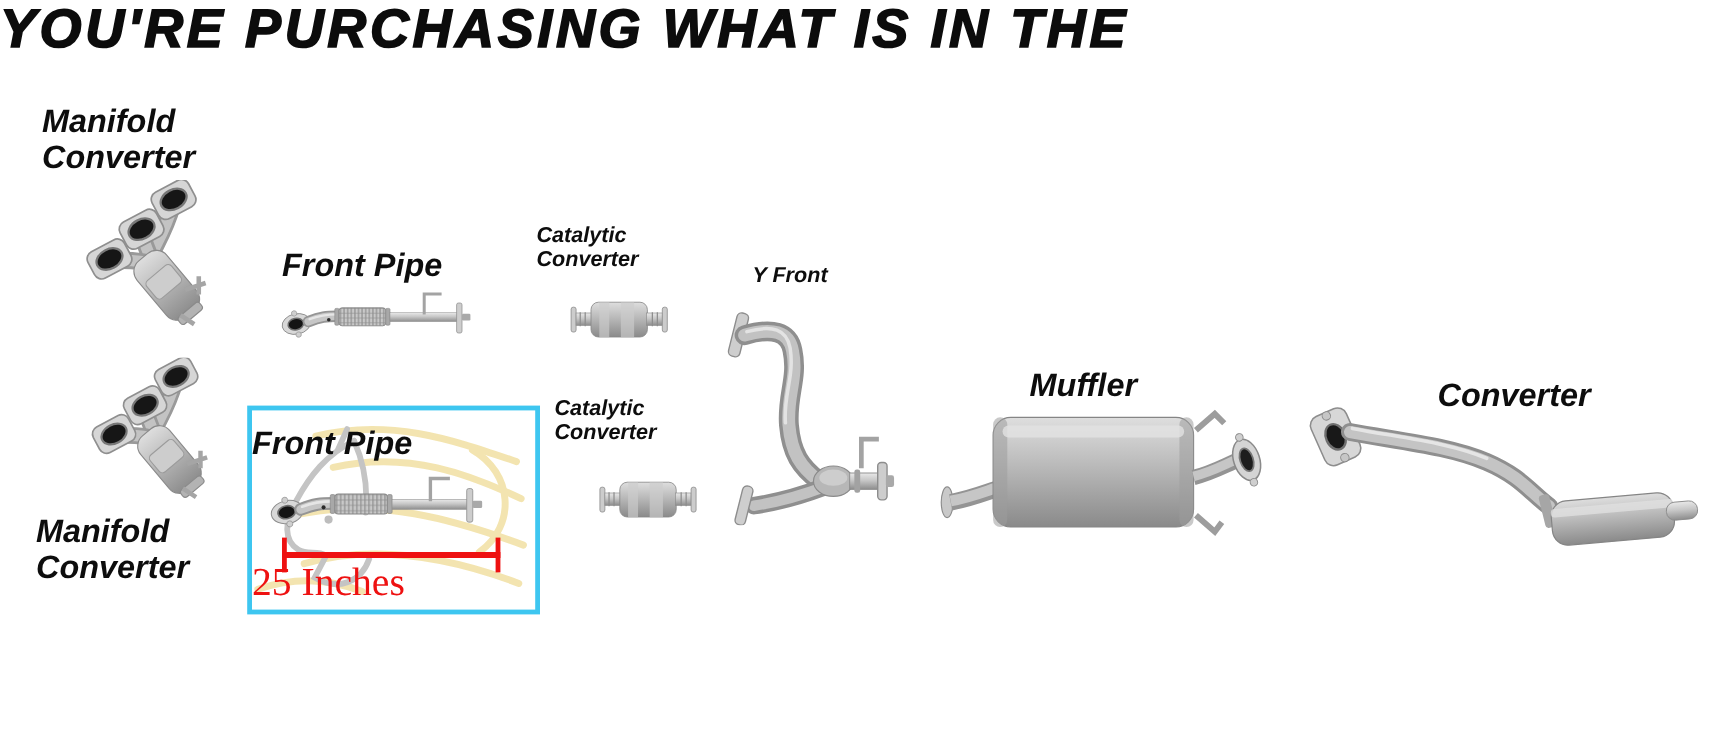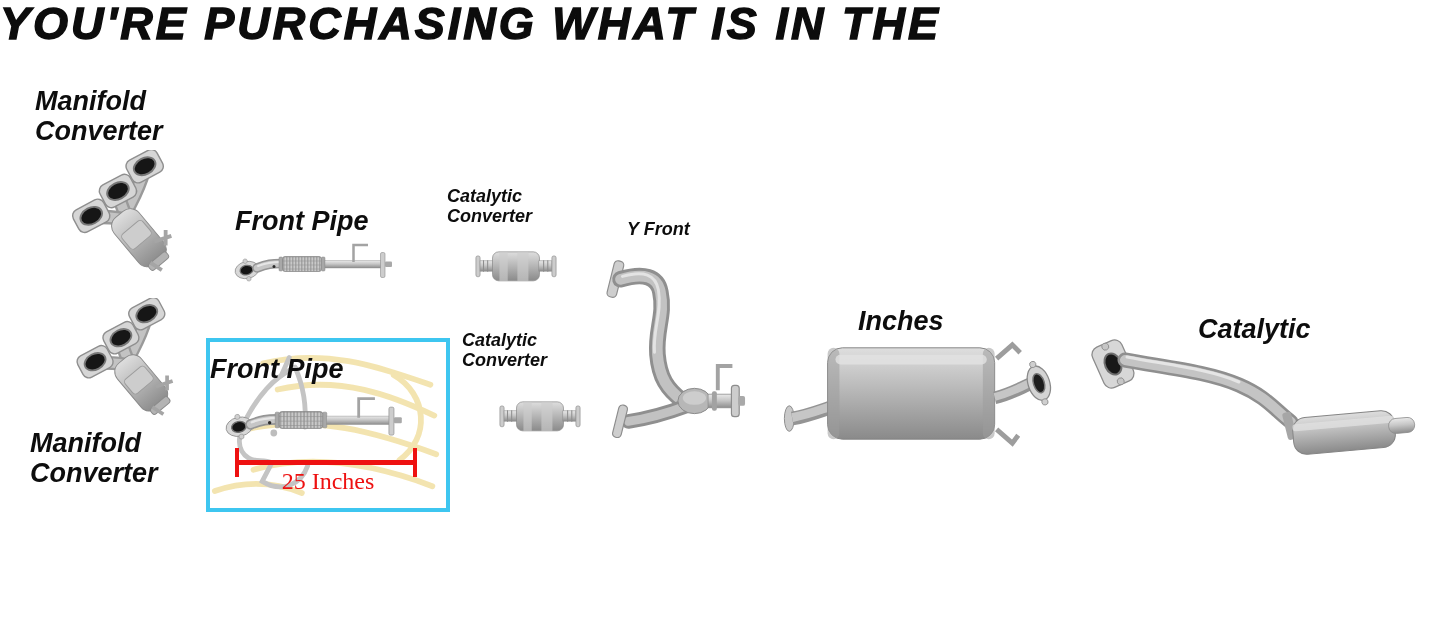--- a/index.html
+++ b/index.html
@@ -33,22 +33,22 @@
     position:absolute;left:206px;top:338px;width:244px;height:174px;
     border:4px solid var(--box-border);box-sizing:border-box;background:#fff;overflow:hidden;
   }
   .hbox .watermark{position:absolute;left:0;top:4px;width:232px;height:158px;}
   .hbox .box-label{position:absolute;left:0;top:12px;width:100%;}
   .hbox .box-part{position:absolute;left:12px;top:50px;width:186px;height:56px;}
   .meas-line{position:absolute;left:27px;top:118px;width:180px;height:5px;background:var(--measurement-red);}
   .meas-tick{position:absolute;top:106px;width:4px;height:29px;background:var(--measurement-red);}
   .meas-tick.left{left:25px;} .meas-tick.right{left:203px;}
   .meas-text{
-    position:absolute;left:0;top:126px;width:100%;text-align:center;
-    font-family:"Liberation Serif",serif;font-size:24px;color:var(--measurement-red);
+    position:absolute;left:0;top:126px;width:100%;text-align:left;
+    font-family:"Liberation Serif",serif;font-size:33px;color:var(--measurement-red);
   }
   .sprite{position:absolute;width:0;height:0;overflow:hidden;}
 </style>
 </head>
 <body>
 
 <svg class="sprite" aria-hidden="true">
   <defs>
     <linearGradient id="gPipe" x1="0" y1="0" x2="0" y2="1">
       <stop offset="0" stop-color="#e9e9e9"></stop>
@@ -226,28 +226,28 @@
       </svg>
   </div>
 
   <div class="part-label fs25" style="left:627px;top:219px;width:100px;">Y Front</div>
   <div class="part" style="left:601px;top:253px;width:146px;height:185px;">
     <svg viewBox="0 0 150 190">
         <use href="#sym-ypipe"></use>
       </svg>
   </div>
 
-  <div class="part-label fs27" style="left:858px;top:306px;width:125px;">Inches</div>
+  <div class="part-label fs27" style="left:858px;top:306px;width:125px;">Muffler</div>
   <div class="part" style="left:780px;top:337px;width:276px;height:113px;">
     <svg viewBox="0 0 280 115">
         <use href="#sym-muffler"></use>
       </svg>
   </div>
 
-  <div class="part-label fs27" style="left:1198px;top:314px;width:165px;">Catalytic</div>
+  <div class="part-label fs27" style="left:1198px;top:314px;width:165px;">Converter</div>
   <div class="part" style="left:1089px;top:330px;width:330px;height:135px;">
     <svg viewBox="0 0 330 135">
         <use href="#sym-resonator"></use>
       </svg>
   </div>
 
   <div class="part" style="left:60px;top:298px;width:120px;height:120px;">
     <svg viewBox="0 0 130 130">
         <use href="#sym-manifold"></use>
       </svg>

